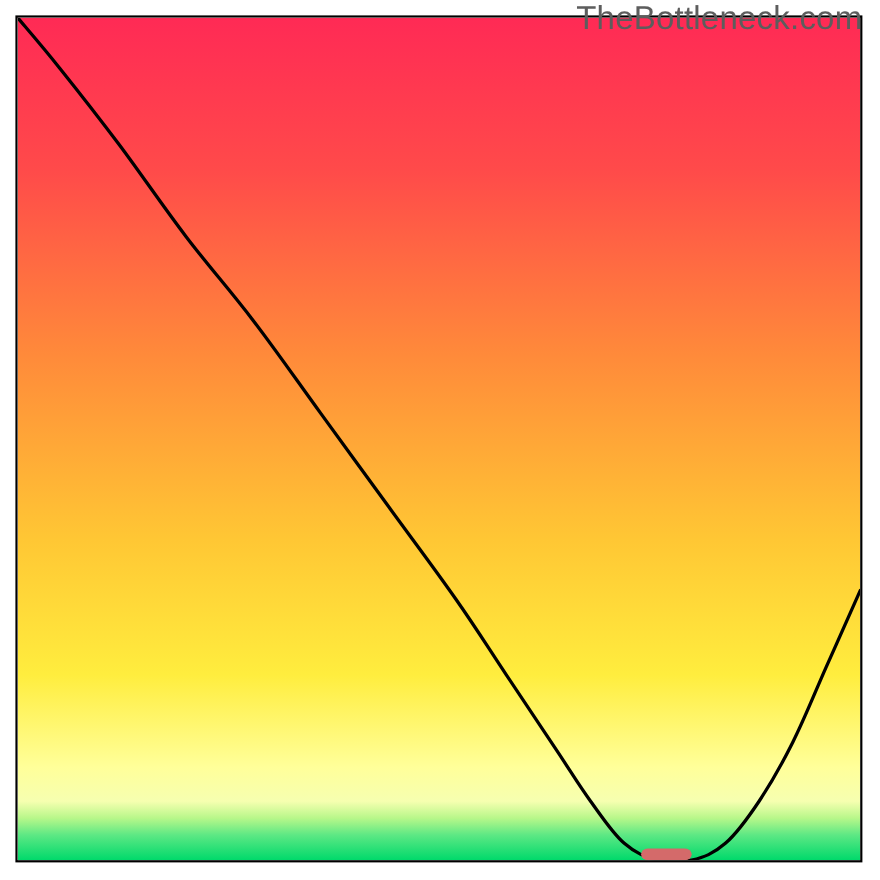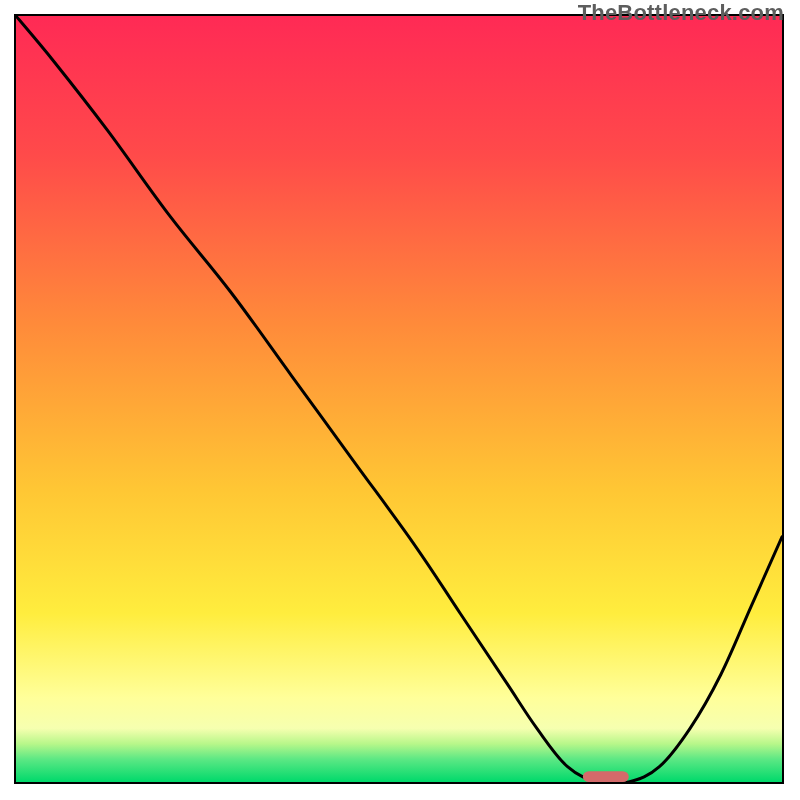--- a/index.html
+++ b/index.html
@@ -24,22 +24,22 @@
   svg.plot {
     display: block;
     width: 100%;
     height: 100%;
   }
   .watermark {
     position: absolute;
     top: 0px;
     right: 16px;
     color: #5d5d5d;
-    font-size: 22px;
-    font-weight: 700;
+    font-size: 30px;
+    font-weight: 400;
     letter-spacing: 0.2px;
     user-select: none;
   }
 </style>
 </head>
 <body>
 
 <div class="frame">
   <svg class="plot" viewBox="0 0 770 770" preserveAspectRatio="none">
     <defs>

